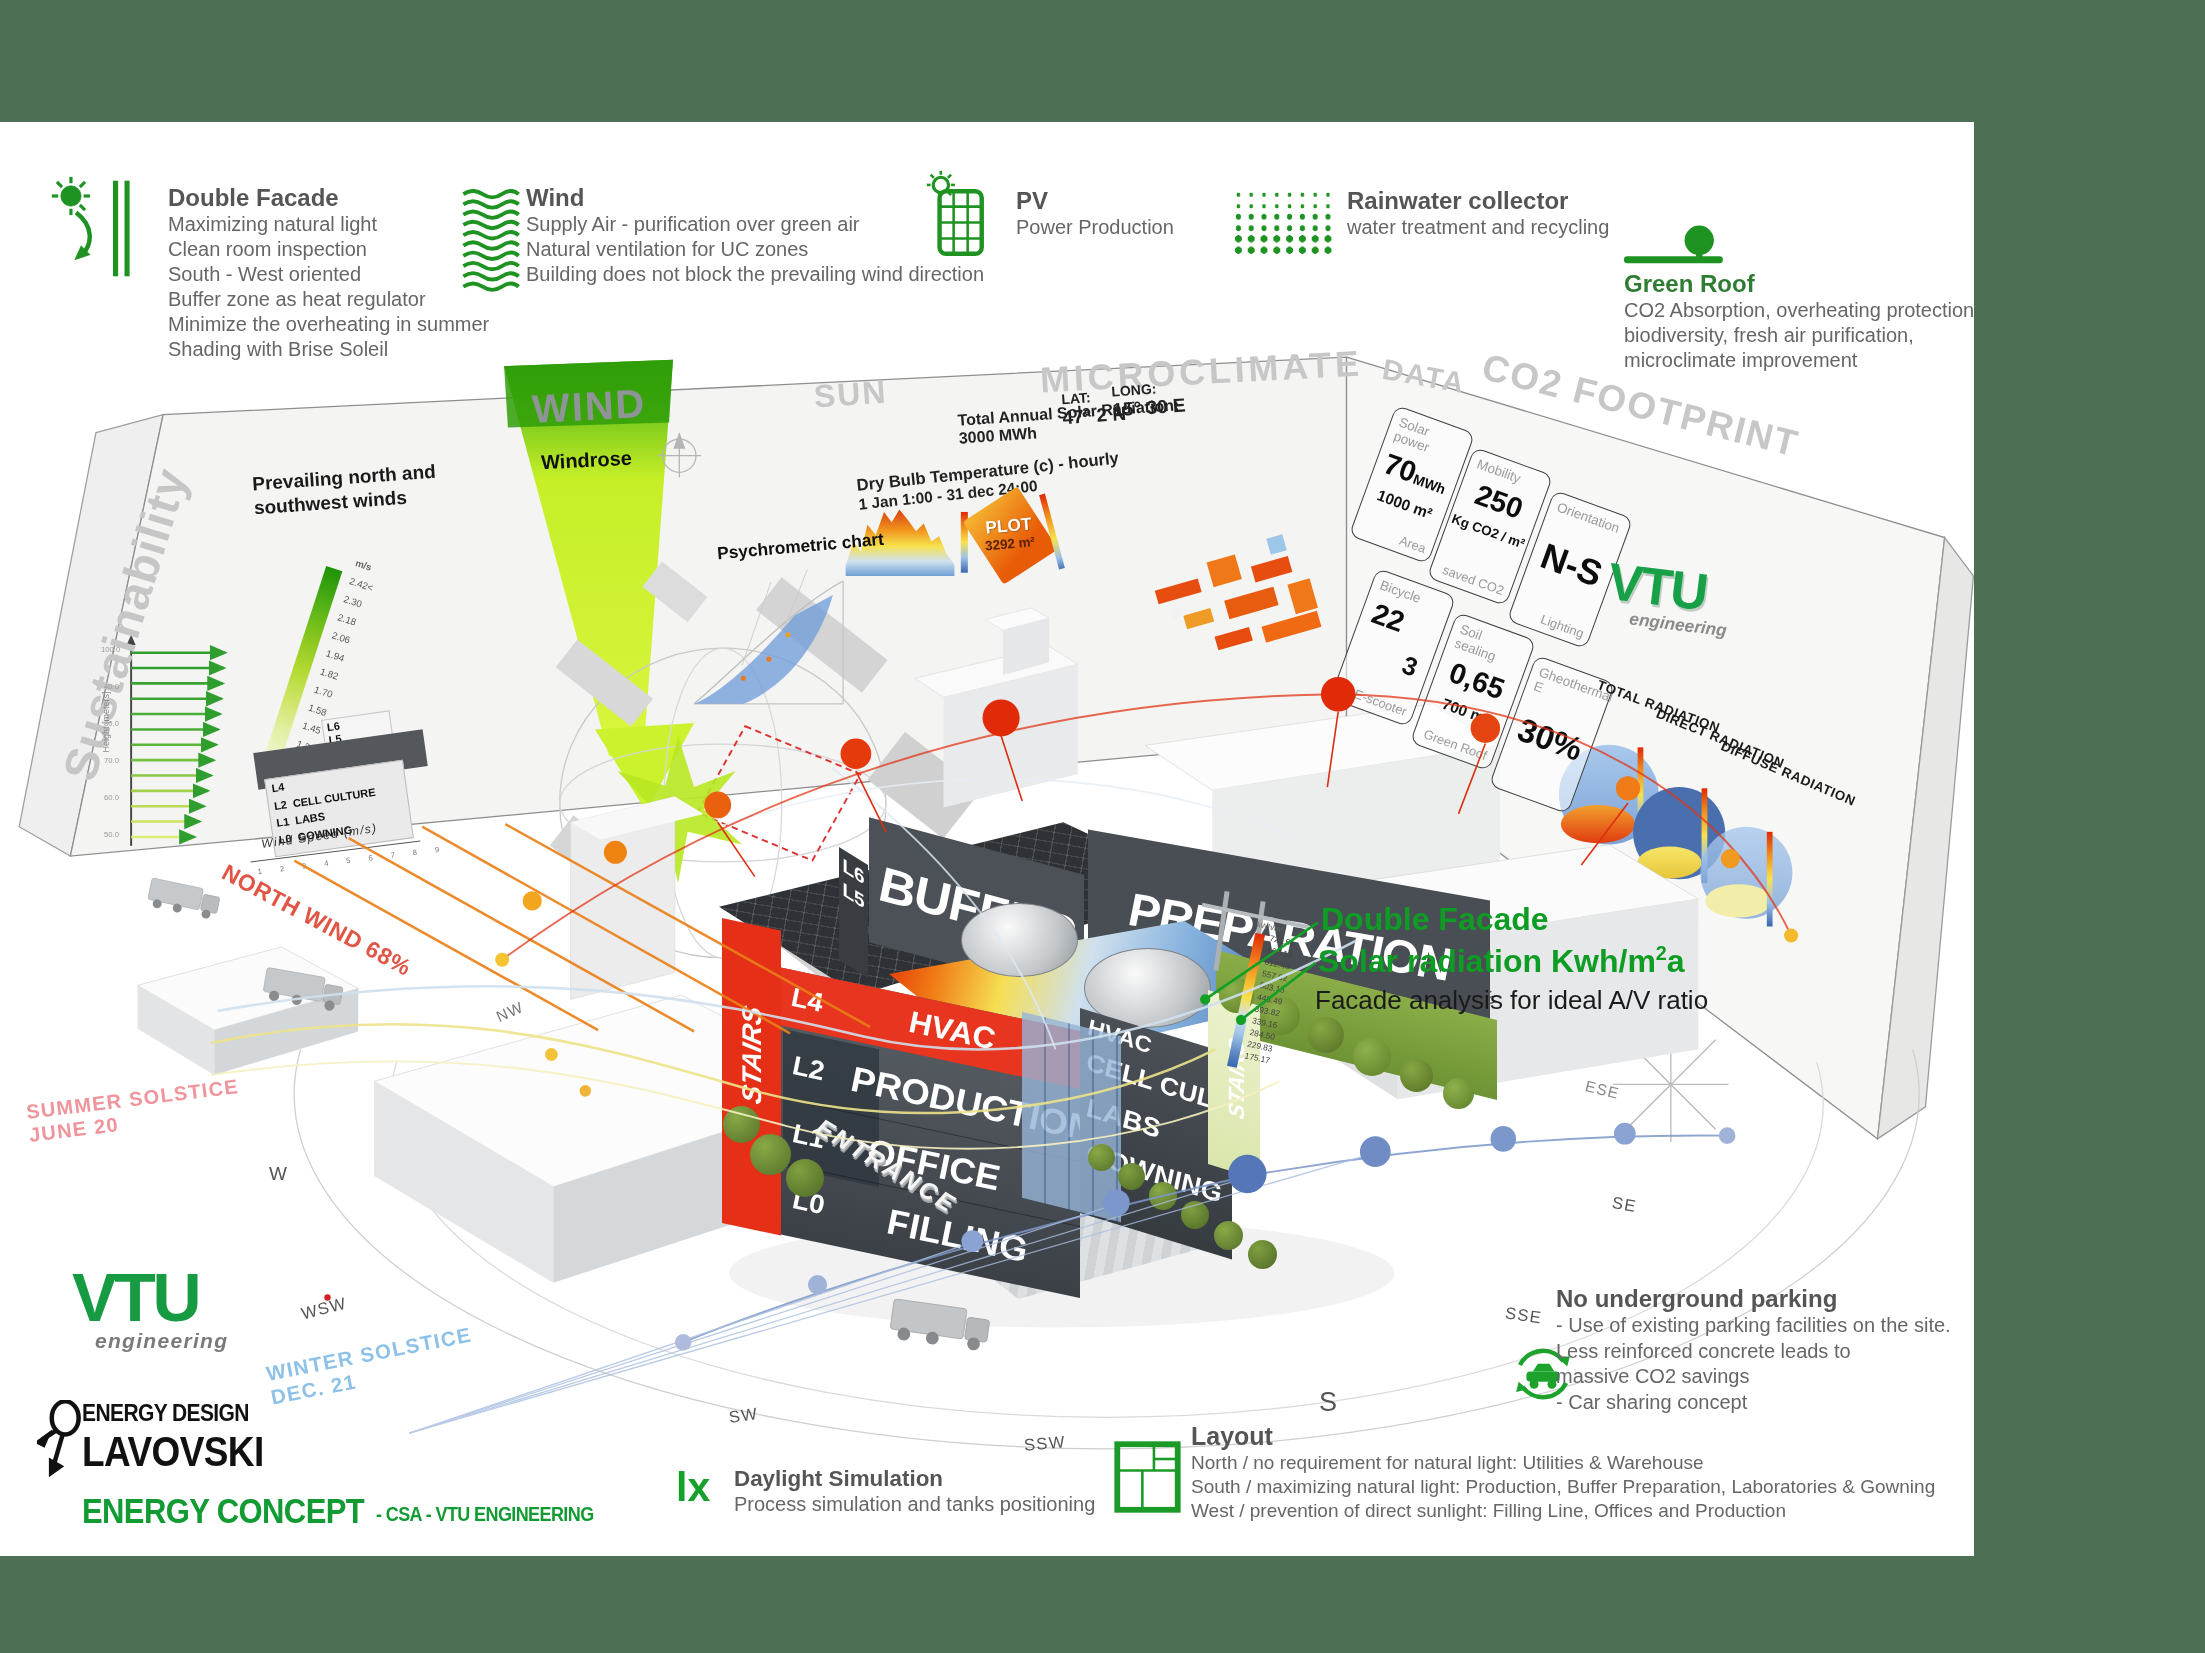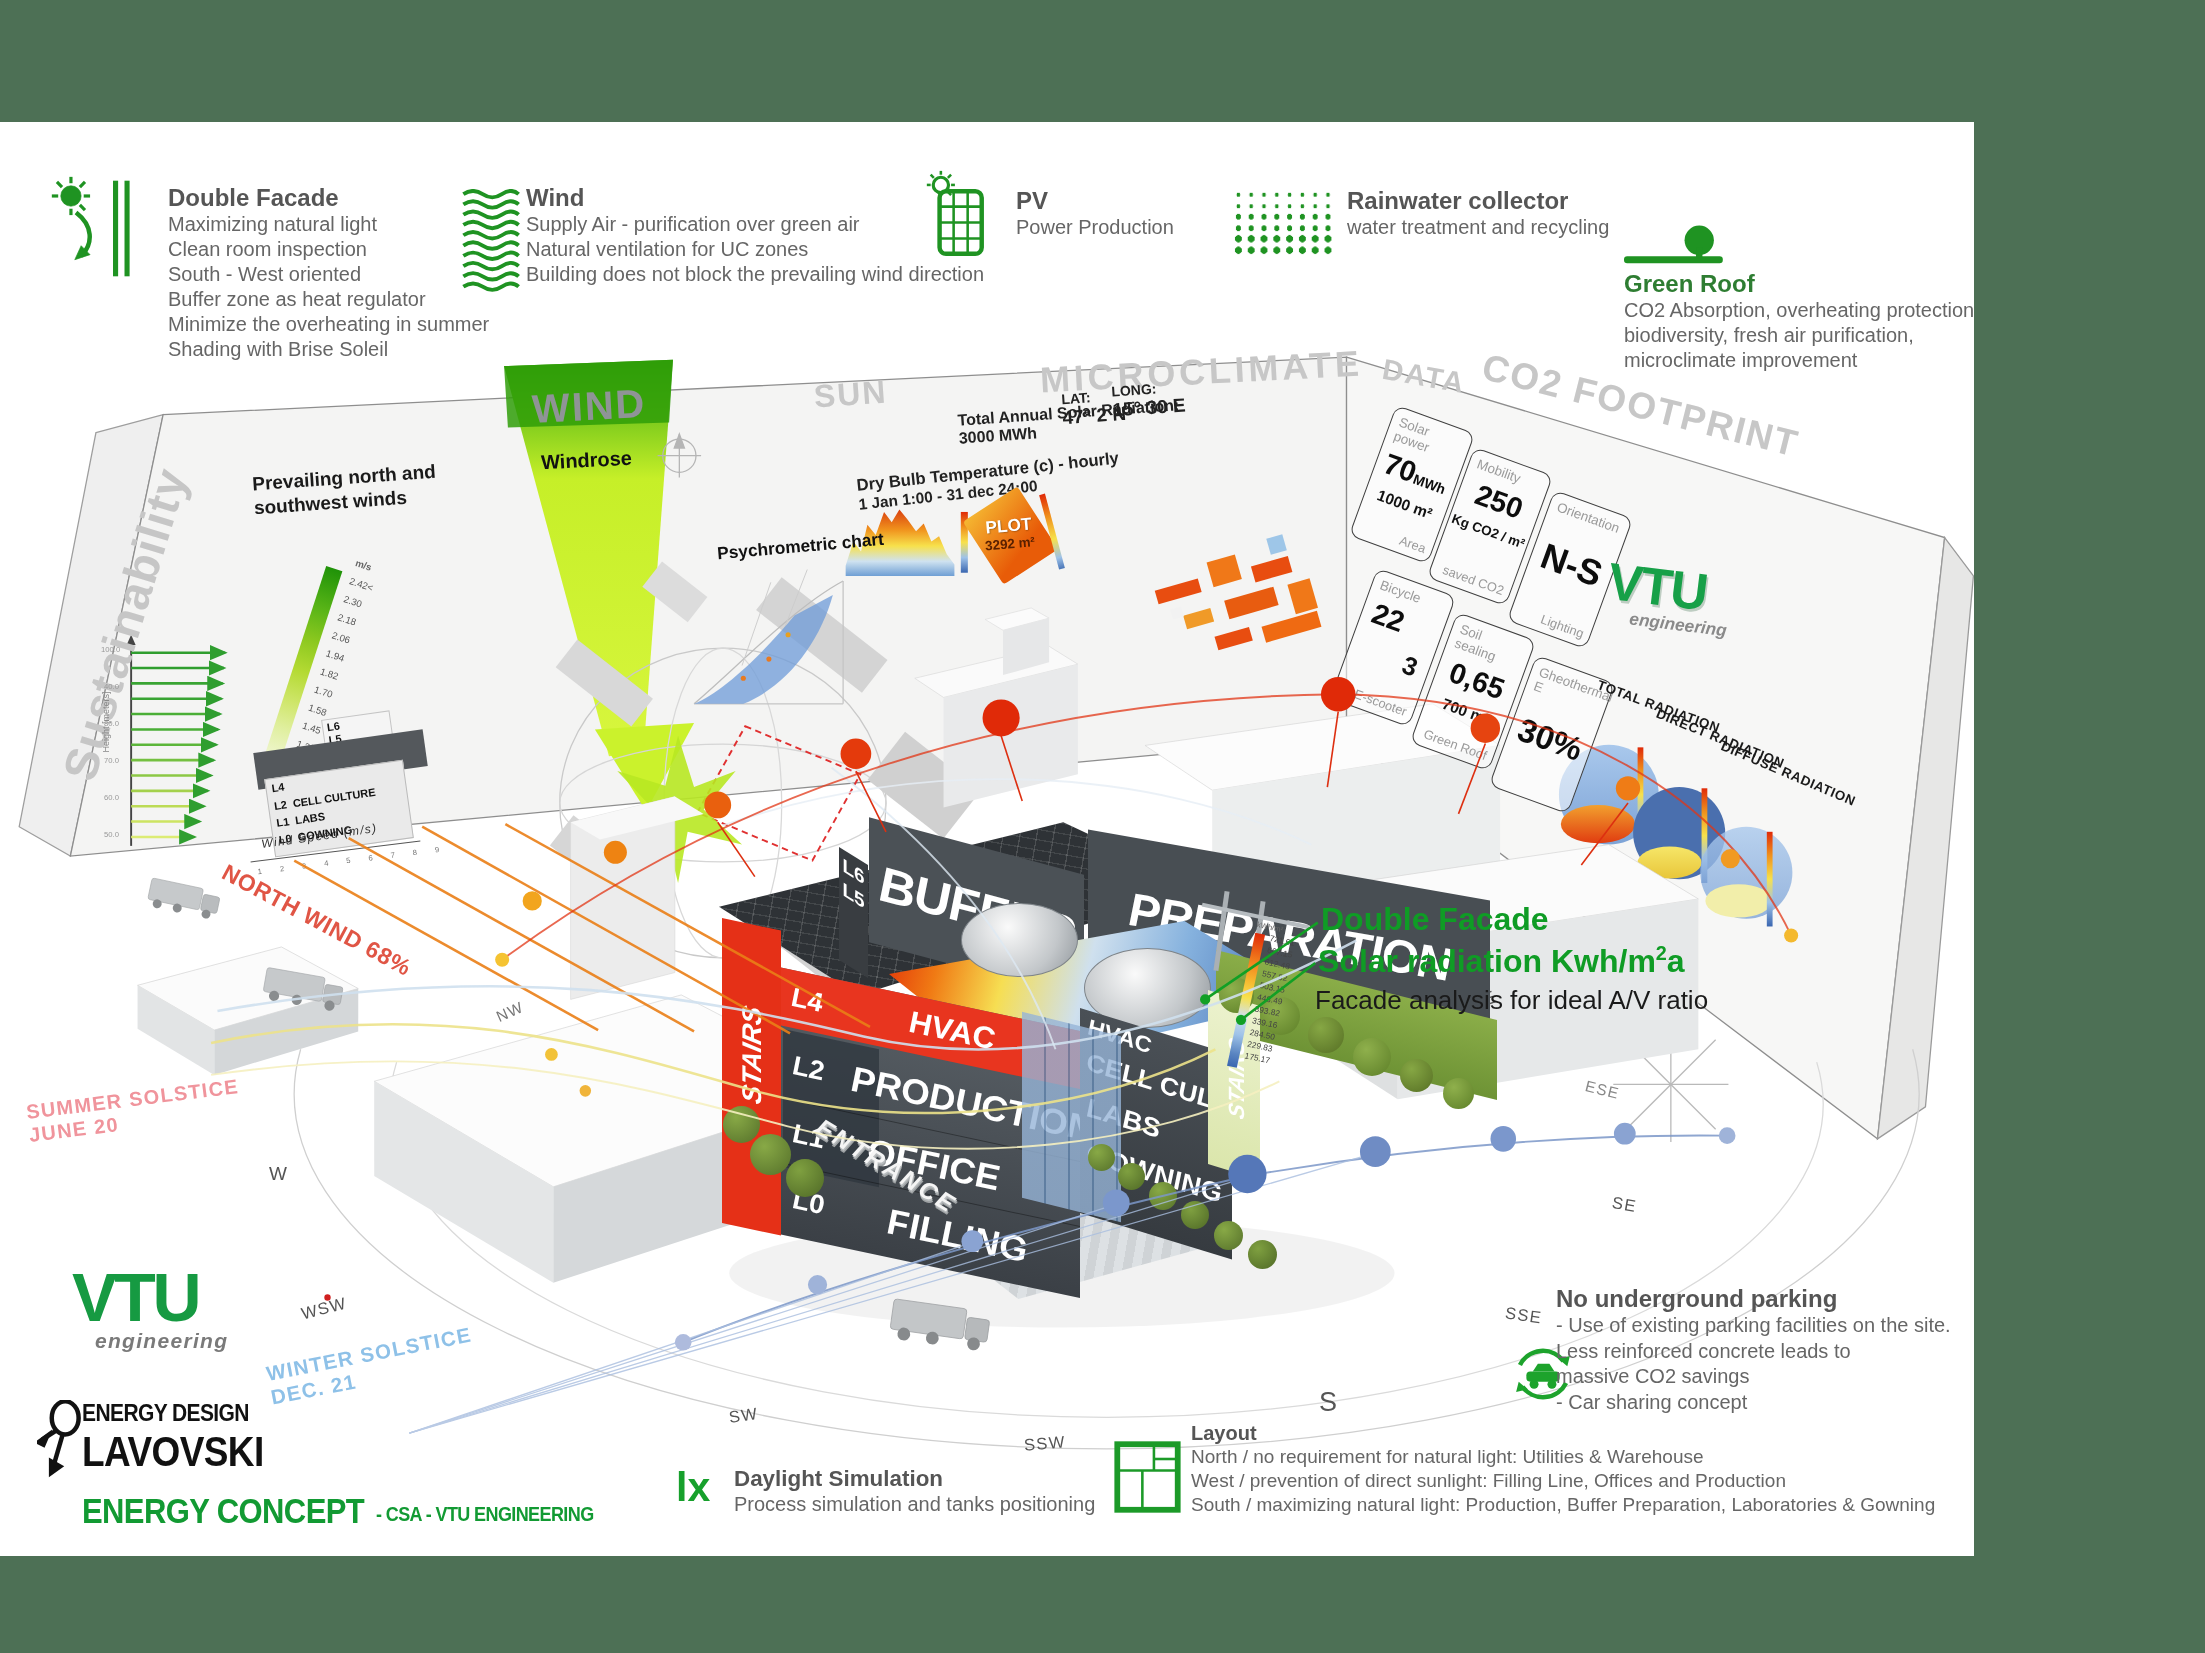--- a/index.html
+++ b/index.html
@@ -662,24 +662,24 @@
       <rect x="5" y="5" width="94" height="102" stroke-width="9"></rect>
       <g stroke-width="4">
         <line x1="62" y1="9" x2="62" y2="46"></line>
           <line x1="62" y1="28" x2="95" y2="28"></line>
         <line x1="9" y1="46" x2="95" y2="46"></line>
           <line x1="44" y1="46" x2="44" y2="103"></line>
       </g>
     </g>
   </svg>
   <div class="abs" style="left:1191px;top:1422px;z-index:30;">
-    <div class="footer-title" style="font-size:20px;">Layout</div>
+    <div class="footer-title" style="font-size:25px;">Layout</div>
     <div class="footer-line" style="font-size:19px;line-height:24px;">North / no requirement for natural light: Utilities &amp; Warehouse</div>
+    <div class="footer-line" style="font-size:19px;line-height:24px;">South / maximizing natural light: Production, Buffer Preparation, Laboratories &amp; Gowning</div>
     <div class="footer-line" style="font-size:19px;line-height:24px;">West / prevention of direct sunlight: Filling Line, Offices and Production</div>
-    <div class="footer-line" style="font-size:19px;line-height:24px;">South / maximizing natural light: Production, Buffer Preparation, Laboratories &amp; Gowning</div>
   </div>
 
   <svg class="abs" style="left:1511px;top:1342px;z-index:30;" width="64" height="64" viewBox="0 0 100 100">
     <g stroke="#1da32c" fill="none" stroke-width="7">
       <path d="M 82,30 A 40 40 0 0 0 14,36"></path>
       <path d="M 18,70 A 40 40 0 0 0 86,64"></path>
     </g>
     <polygon points="88,38 74,26 92,22" fill="#1da32c"></polygon>
     <polygon points="12,62 26,74 8,78" fill="#1da32c"></polygon>
     <g fill="#1da32c">

